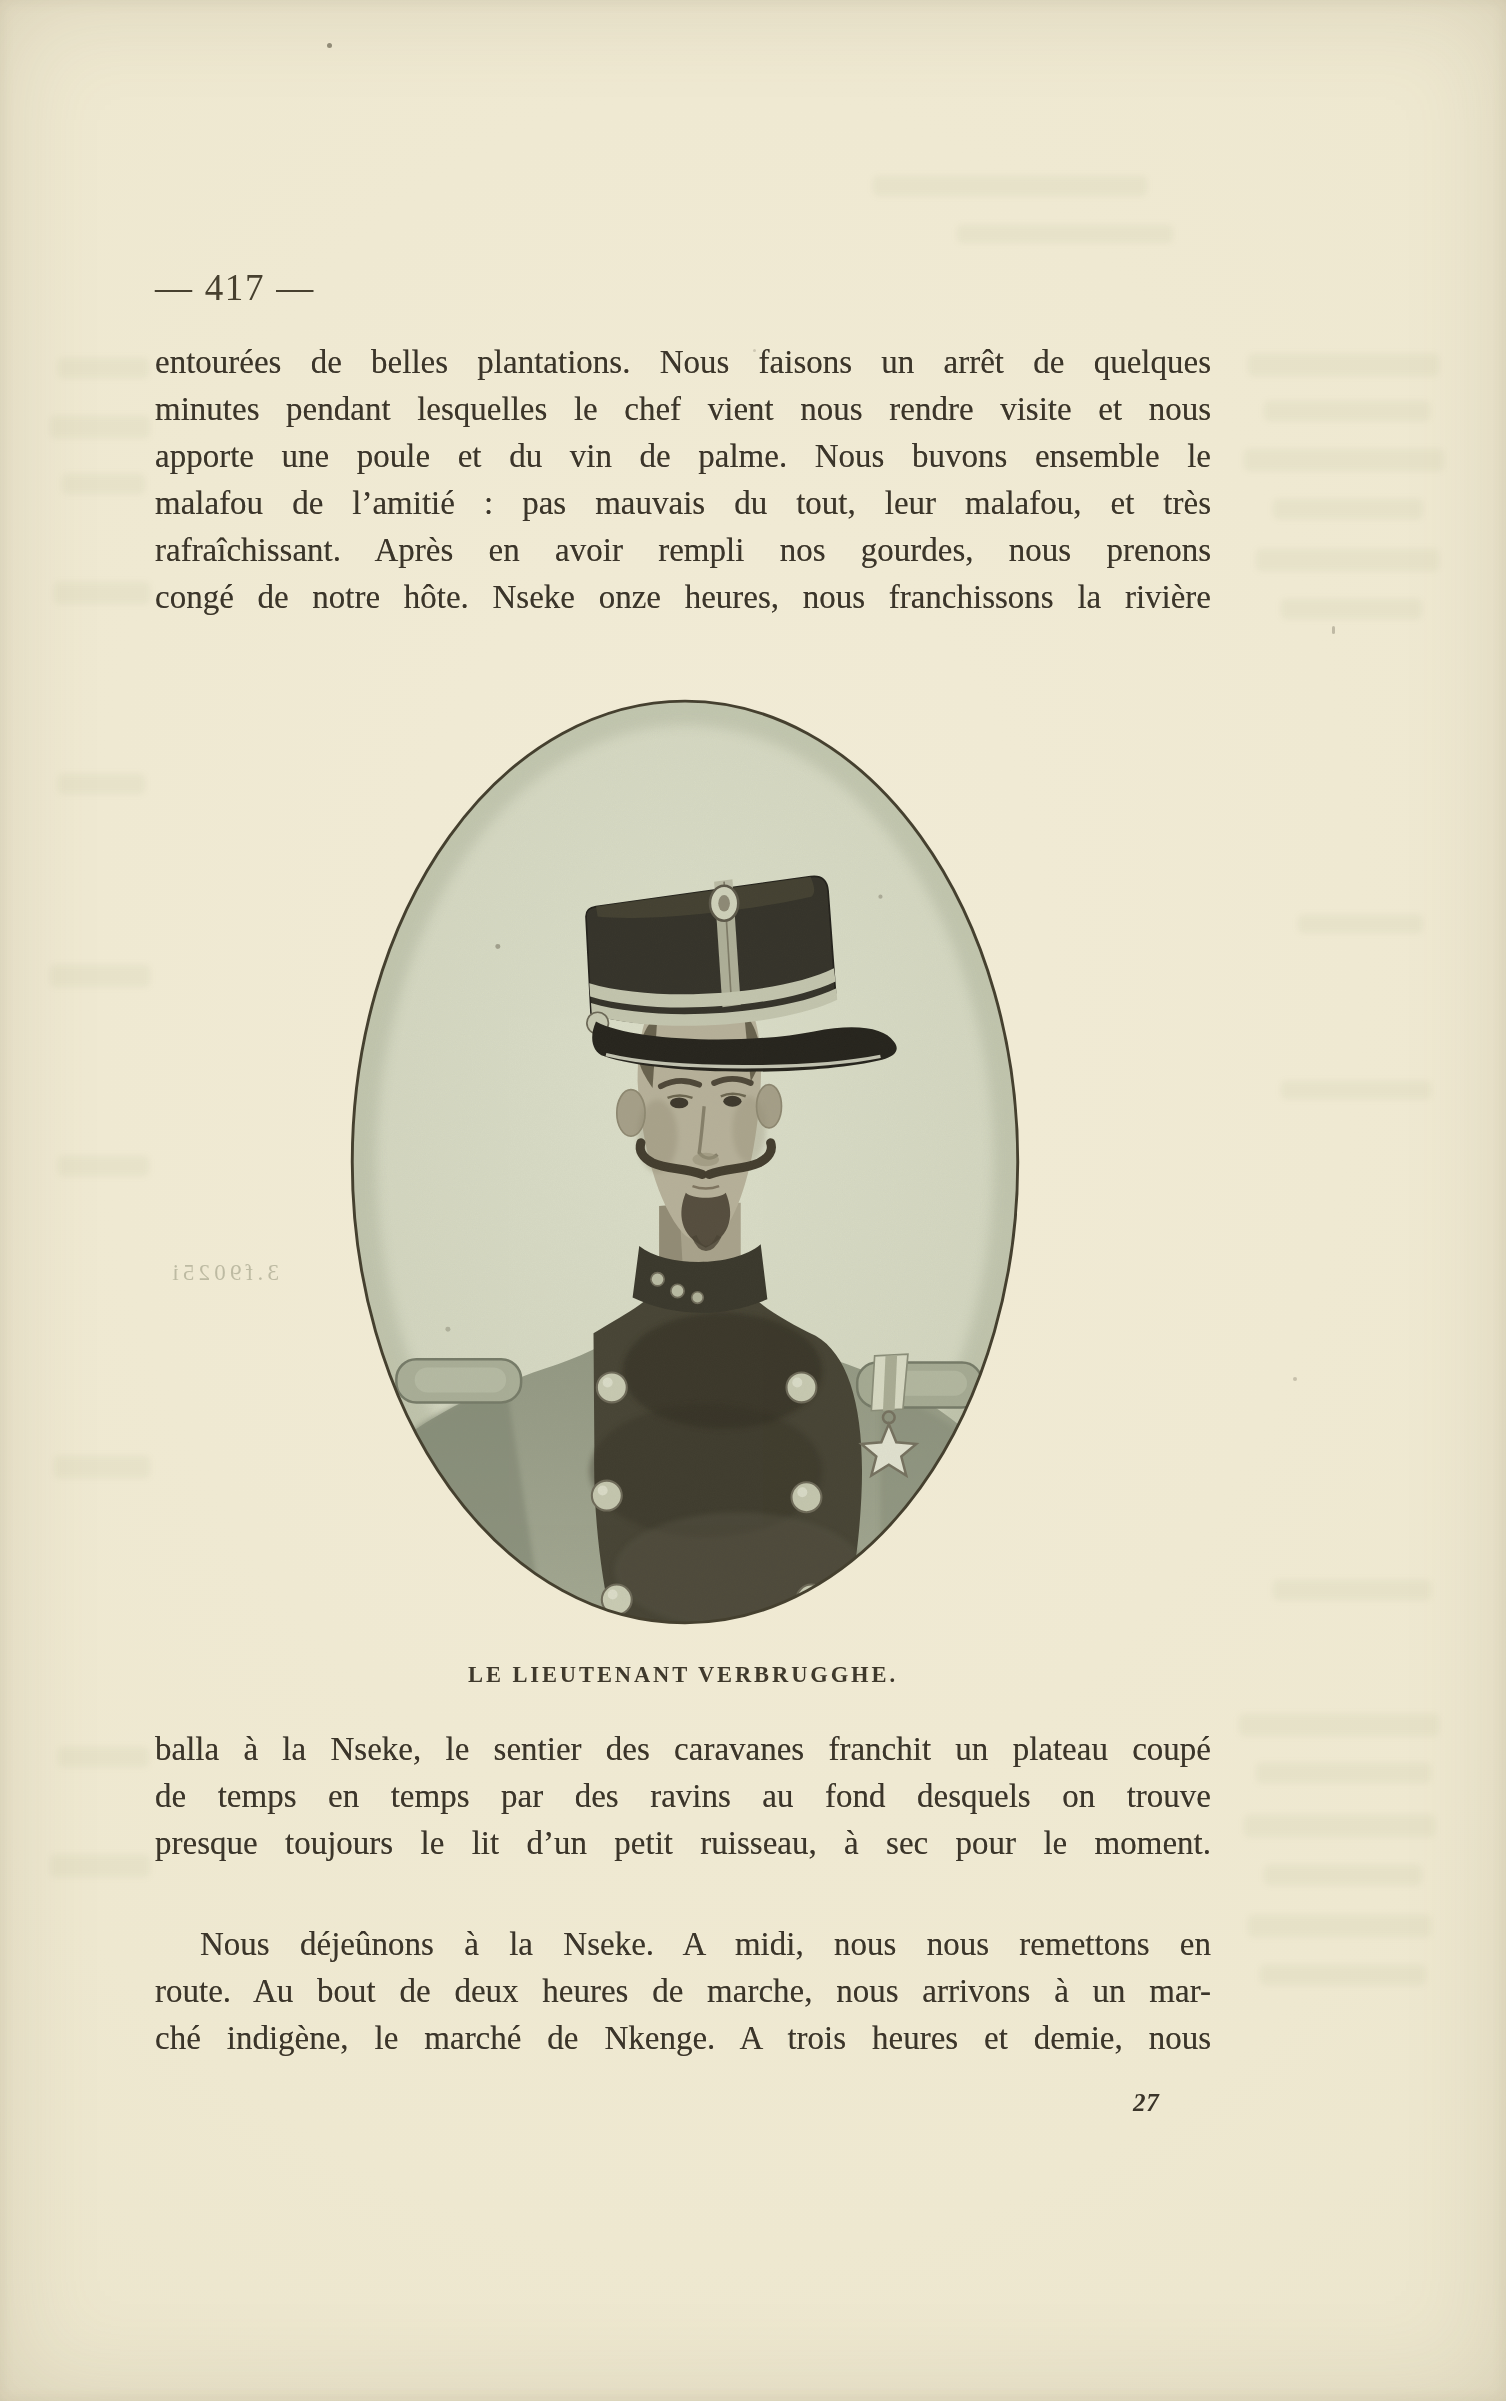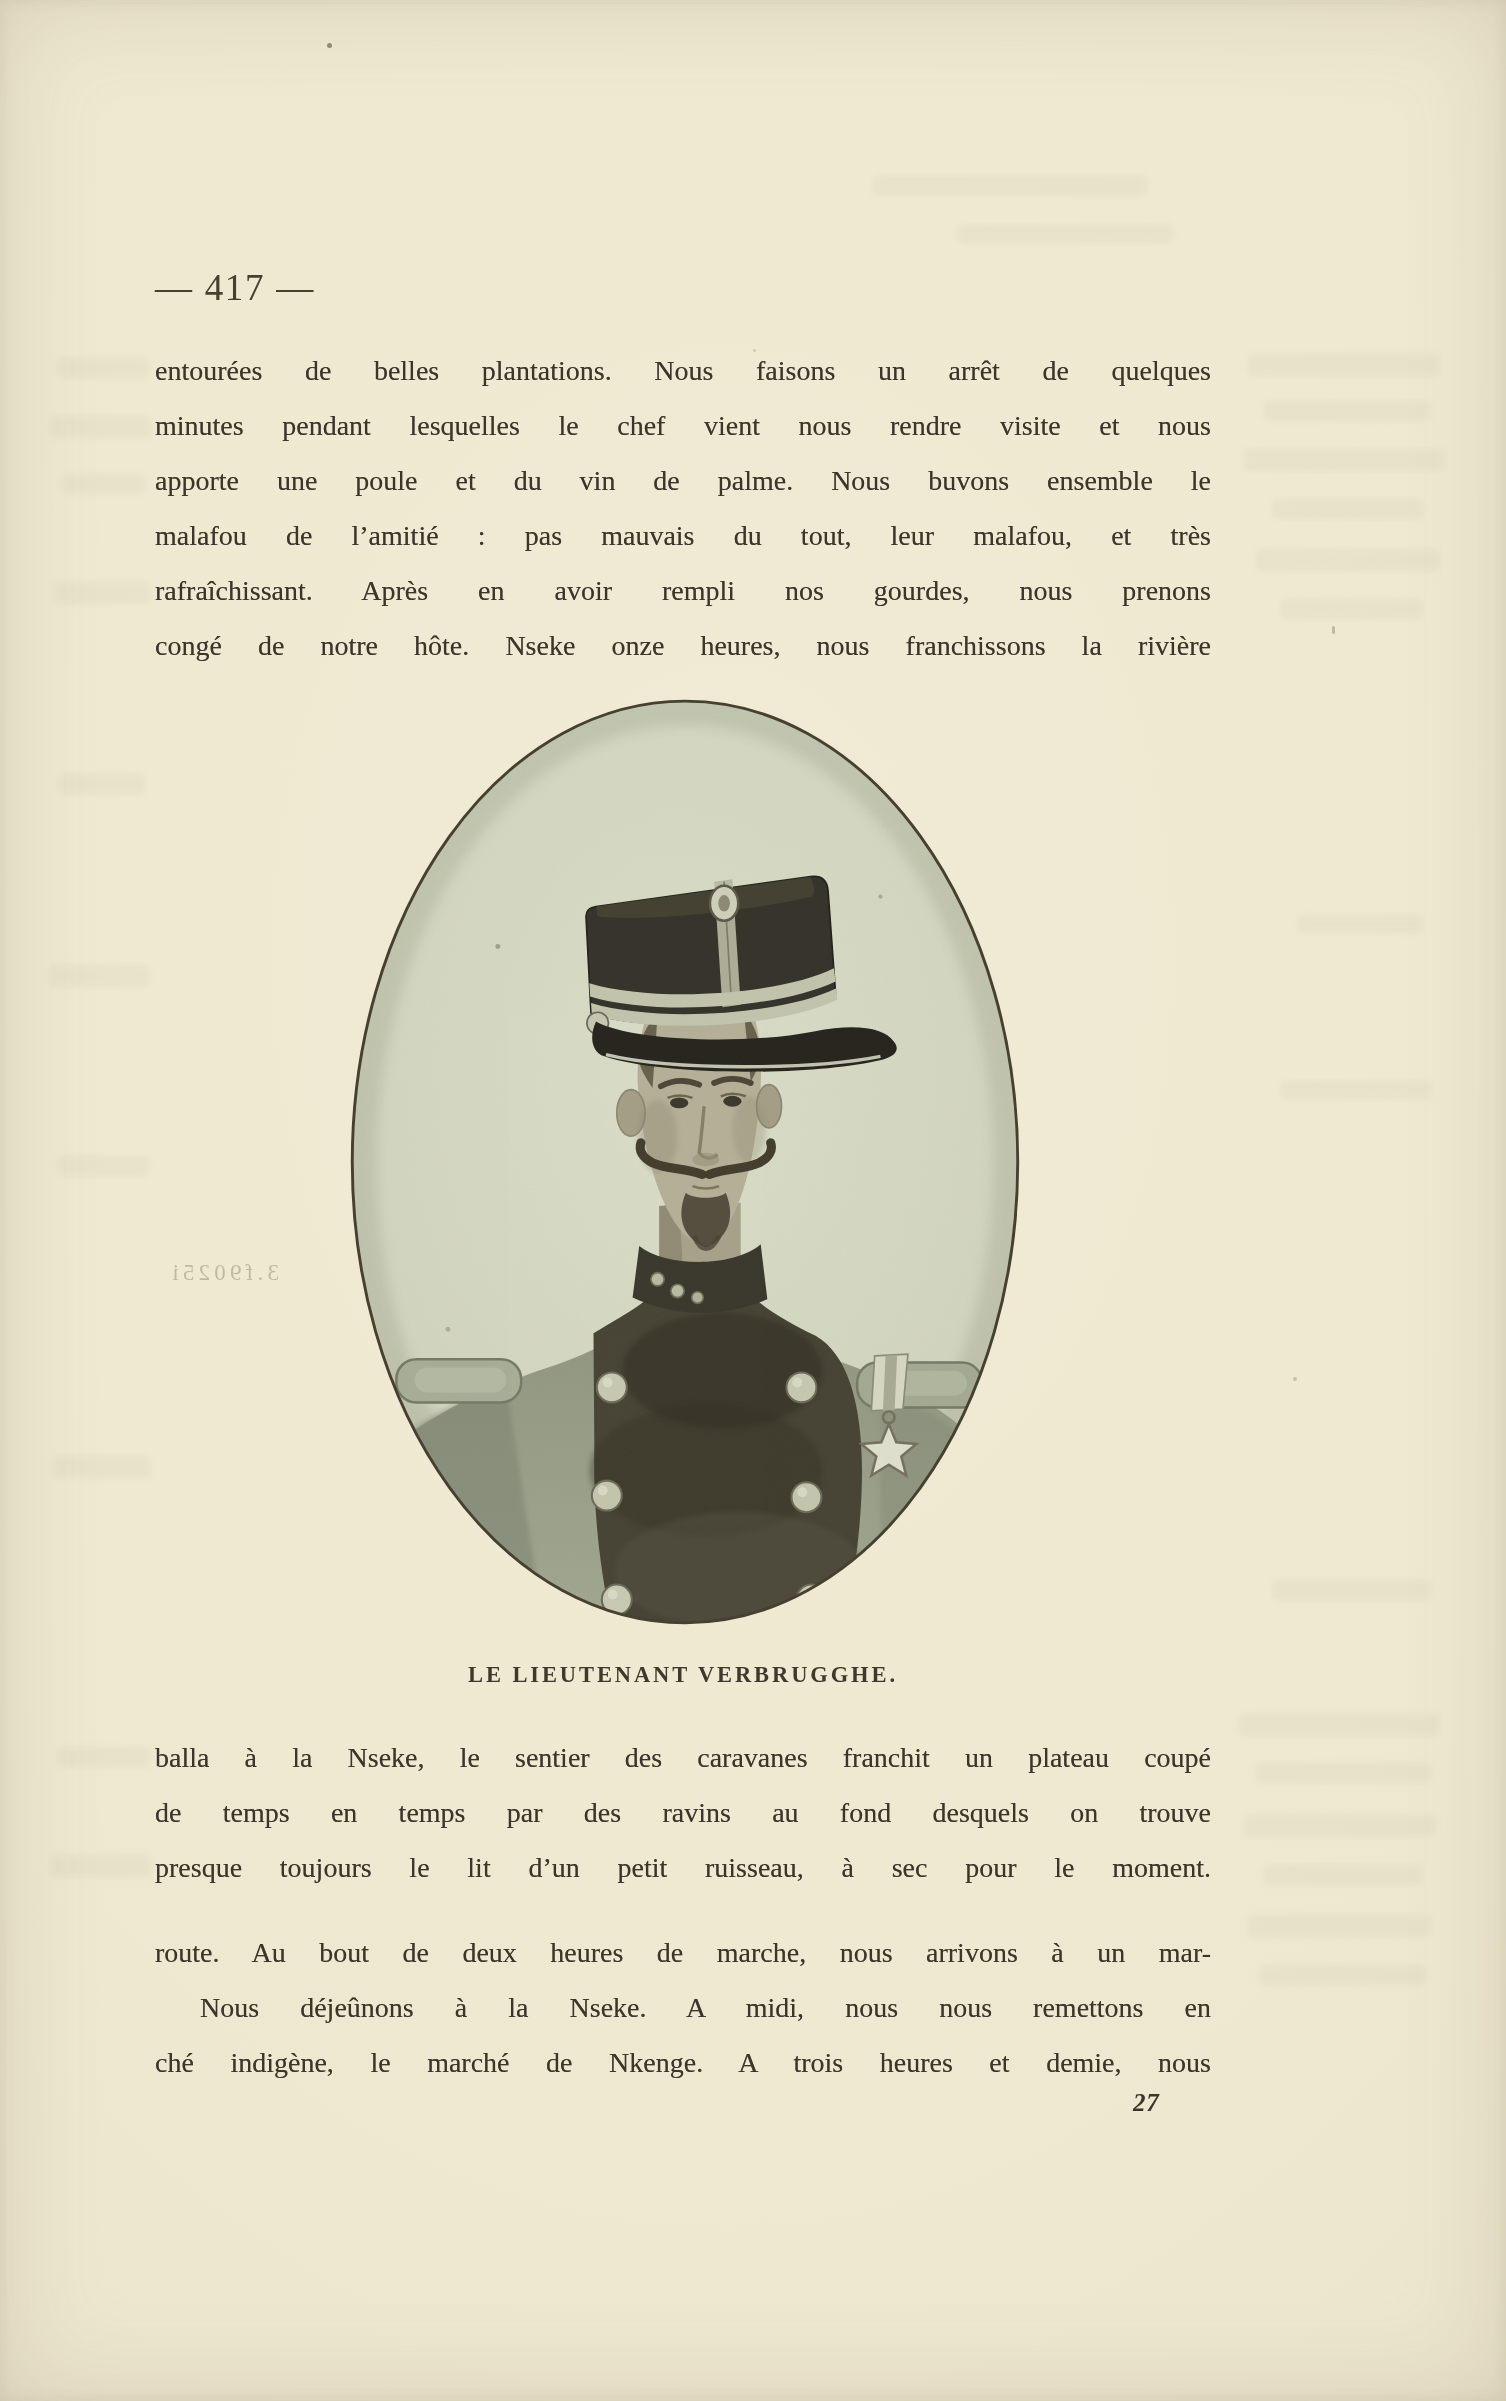--- a/index.html
+++ b/index.html
@@ -13,25 +13,24 @@
     overflow:hidden;
     font-family:"Liberation Serif","DejaVu Serif",serif;
     color:#3c362a;
   }
   .header-num{
     position:absolute; left:155px; width:1056px; top:266px;
     font-size:37px; letter-spacing:1.7px; color:#47402f;
   }
   .textblock{ position:absolute; left:155px; width:1056px; }
   .line{
-    font-size:28px; line-height:47px;
+    font-size:33px; line-height:47px;
     text-align:justify; text-align-last:justify;
     white-space:normal; color:#3b352a;
     text-shadow:0 0 0.4px rgba(59,53,42,0.55);
-    margin-top:8px;
   }
   .indent{ text-indent:45px; }
   #p1{ top:339px; }
   #p2{ top:1726px; }
   #p3{ top:1921px; }
   .figure{ position:absolute; left:348px; top:697px; width:674px; height:930px; }
   .caption{
     position:absolute; left:155px; width:1056px; top:1662px;
     text-align:center; font-size:22.5px; font-weight:700;
     letter-spacing:2.9px; color:#3f392c;
@@ -241,21 +240,21 @@
 
   <div class="caption">LE LIEUTENANT VERBRUGGHE.</div>
 
   <div class="textblock" id="p2">
     <div class="line">balla à la Nseke, le sentier des caravanes franchit un plateau coupé</div>
     <div class="line">de temps en temps par des ravins au fond desquels on trouve</div>
     <div class="line">presque toujours le lit d’un petit ruisseau, à sec pour le moment.</div>
   </div>
 
   <div class="textblock" id="p3">
+    <div class="line indent">Nous déjeûnons à la Nseke. A midi, nous nous remettons en</div>
     <div class="line">route. Au bout de deux heures de marche, nous arrivons à un mar-</div>
-    <div class="line indent">Nous déjeûnons à la Nseke. A midi, nous nous remettons en</div>
     <div class="line">ché indigène, le marché de Nkenge. A trois heures et demie, nous</div>
   </div>
 
   <div class="signature">27</div>
 
 </div>
 
 
 </body></html>

